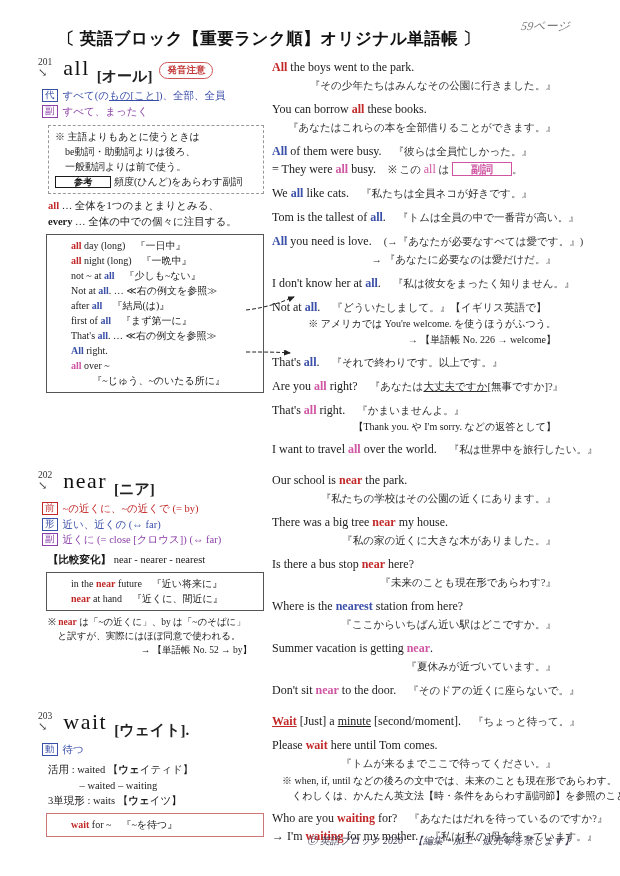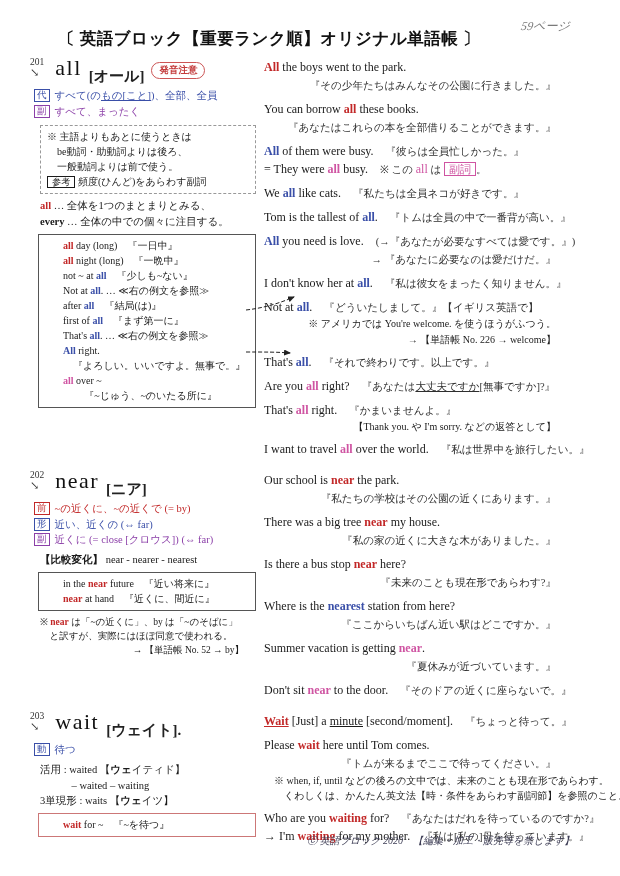--- a/index.html
+++ b/index.html
@@ -1,21 +1,21 @@
 <!DOCTYPE html>
 <html><head>
 <meta charset="utf-8">
 <style>
   html,body{margin:0;padding:0;background:#fff;}
   body{width:620px;height:876px;position:relative;overflow:hidden;
        font-family:"Liberation Serif","DejaVu Serif",serif;color:#1a1a1a;}
   .page{position:relative;width:620px;height:876px;padding:4px 8px 0 14px;box-sizing:border-box;}
   .pagenum{position:absolute;top:18px;right:50px;font-style:italic;color:#7a7a7a;font-size:12px;transform:skewX(-10deg);}
   .title{font-size:16.5px;font-weight:bold;letter-spacing:.5px;margin:24px 0 8px 44px;color:#111;}
-  .entry{display:flex;margin:6px 0 12px 16px;}
+  .entry{display:flex;margin:6px 0 12px 24px;}
   .left{width:228px;flex-shrink:0;}
   .right{flex:1;padding-left:6px;min-width:0;}
   .entry-head{display:flex;align-items:flex-start;gap:7px;margin-bottom:3px;}
   .entry-num{display:flex;flex-direction:column;align-items:flex-start;font-size:9.5px;line-height:1.05;color:#333;}
   .num-arrow{font-size:11px;margin-top:-1px;}
   .word{font-size:22px;line-height:.95;letter-spacing:1.5px;color:#111;margin-left:4px;}
   .reading{font-size:15px;color:#222;margin-top:9px;font-weight:bold;}
   .badge{font-size:9.5px;font-weight:bold;color:#c33a3a;border:1.5px solid #cc5555;border-radius:9px;
          padding:1px 7px;margin-top:4px;white-space:nowrap;}
   .line{white-space:nowrap;line-height:1.42;font-size:12px;margin:1px 0;}
@@ -25,21 +25,21 @@
             padding:0 2px;margin-right:5px;vertical-align:1px;}
   .block-dashed{border:1px dashed #999;margin:6px 2px 4px 10px;padding:3px 6px;}
   .block-dashed .line{font-size:10px;}
   .block-plain{margin:5px 0 3px 10px;}
   .block-box{border:1px solid #555;margin:4px 2px 4px 8px;padding:3px 24px;}
   .block-box .line{font-size:10px;}
   .block-box.v-red{border-color:#cc7777;}
   .c-red{color:#c22828;}.c-blue{color:#3a4fa8;}.c-purple{color:#8b3fa8;}.c-pink{color:#cf54a2;}
   .c-ja{color:#2e2e2e;font-size:.88em;}
   .bold{font-weight:bold;}.ul{text-decoration:underline;}
-  .seg-box{border:1px solid currentColor;padding:0 4px;font-size:.92em;}
+  .seg-box{border:1px solid currentColor;padding:0 18px;font-size:.92em;font-weight:bold;}
   .right .line.gap{margin-top:7px;}
   .line.right{text-align:right;padding-right:56px;}
   .right .line.small{font-size:10px;}
   .left .line.small{font-size:9.5px;}
   .left .line.right{padding-right:14px;}
   .arrows{position:absolute;left:0;top:0;pointer-events:none;}
   .footer{position:absolute;bottom:28px;right:46px;font-size:10px;font-style:italic;color:#3d3d55;}
 </style>
 </head>
 <body>
@@ -77,21 +77,20 @@
           </div>
           <div class="block-box">
             <div class="line"><span class="c-red bold">all</span><span class=""> day (long)　『一日中』</span></div>
             <div class="line"><span class="c-red bold">all</span><span class=""> night (long)　『一晩中』</span></div>
             <div class="line"><span class="">not ~ at </span><span class="c-blue bold">all</span><span class="">　『少しも~ない』</span></div>
             <div class="line"><span class="">Not at </span><span class="c-blue bold">all</span><span class="">. … ≪右の例文を参照≫</span></div>
             <div class="line"><span class="">after </span><span class="c-blue bold">all</span><span class="">　『結局(は)』</span></div>
             <div class="line"><span class="">first of </span><span class="c-blue bold">all</span><span class="">　『まず第一に』</span></div>
             <div class="line"><span class="">That's </span><span class="c-blue bold">all</span><span class="">. … ≪右の例文を参照≫</span></div>
             <div class="line"><span class="c-blue bold">All</span><span class=""> right.</span></div>
-            <div class="line"><span class="">　『よろしい。いいですよ。無事で。』</span></div>
             <div class="line"><span class="c-pink bold">all</span><span class=""> over ~</span></div>
             <div class="line right"><span class="">『~じゅう、~のいたる所に』</span></div>
           </div>
         </div>
     </div>
     <div class="right examples">
         <div class="line"><span class="c-red bold">All</span><span class=""> the boys went to the park.</span></div>
         <div class="line right"><span class="c-ja">『その少年たちはみんなその公園に行きました。』</span></div>
         <div class="line gap"><span class="">You can borrow </span><span class="c-red bold">all</span><span class=""> these books.</span></div>
         <div class="line right"><span class="c-ja">『あなたはこれらの本を全部借りることができます。』</span></div>

